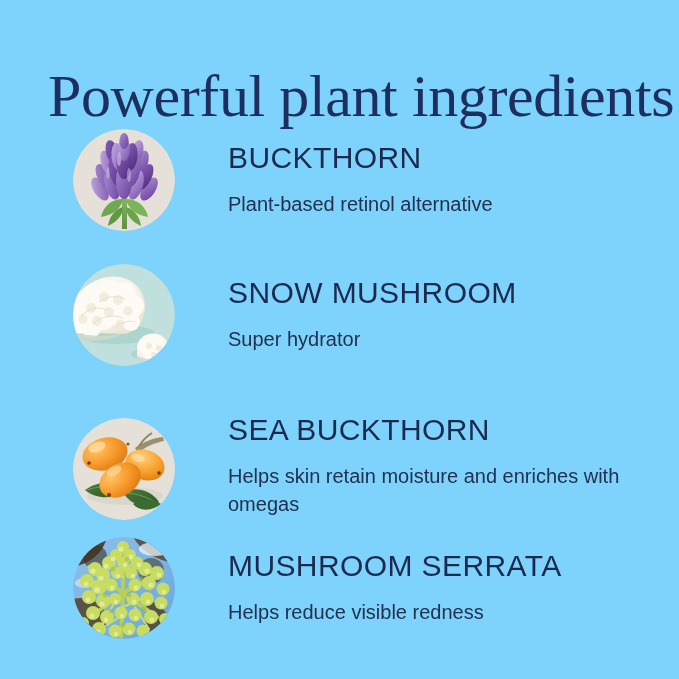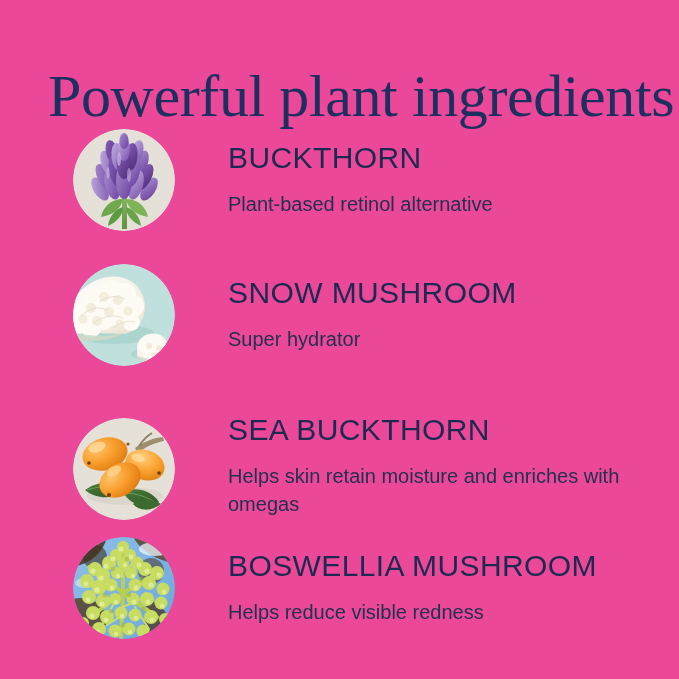--- a/index.html
+++ b/index.html
@@ -8,21 +8,21 @@
     padding: 0;
     background: #ffffff;
   }
   body {
     font-family: "Liberation Sans", sans-serif;
   }
   #page {
     position: relative;
     width: 679px;
     height: 679px;
-    background: #ec4899;
+    background: #7dd3fc;
     overflow: hidden;
   }
 
   
   .page-title {
     position: absolute;
     left: 48px;
     top: 24px;
     width: 600px;
     font-family: "Liberation Serif", "DejaVu Serif", serif;
@@ -417,19 +417,19 @@
                 <circle cx="32" cy="58" r="2.4"></circle>
               <circle cx="56" cy="58" r="2.2"></circle>
                 <circle cx="70" cy="72" r="2.4"></circle>
               <circle cx="38" cy="74" r="2.2"></circle>
                 <circle cx="50" cy="88" r="2.2"></circle>
             </g>
           </g>
         </svg>
       </div>
       <div class="ingredient-text">
-        <div class="ingredient-name">BOSWELLIA MUSHROOM</div>
+        <div class="ingredient-name">MUSHROOM SERRATA</div>
         <div class="ingredient-desc">Helps reduce visible redness</div>
       </div>
     </div>
 
   </div>
 </div>
 
 </body></html>

